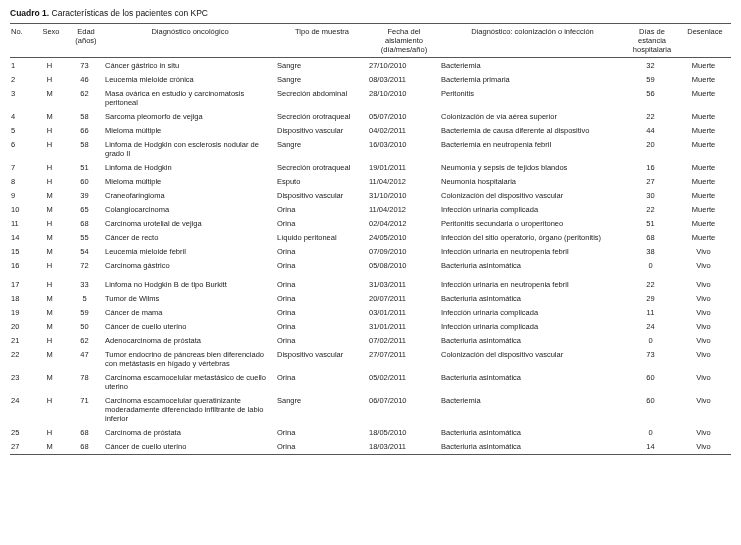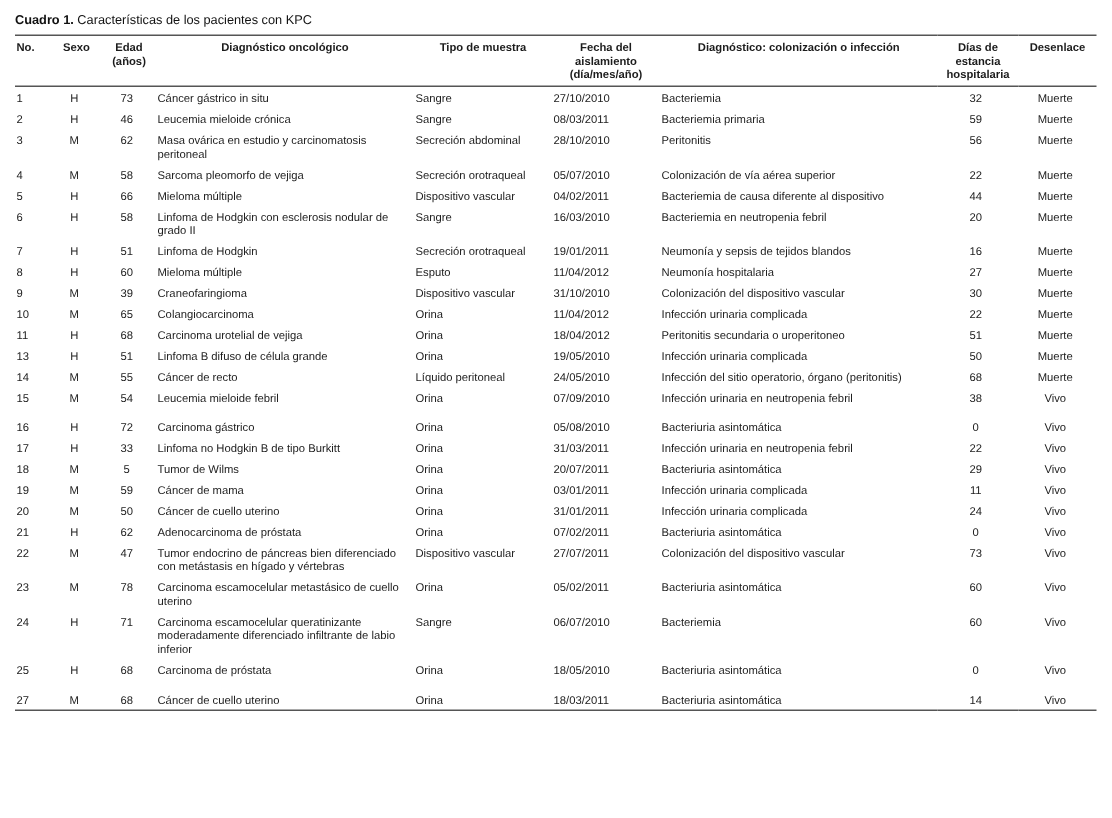--- a/index.html
+++ b/index.html
@@ -22,21 +22,21 @@
   .caption .cap-label { font-weight: bold; text-align: center; }
 
   table {
     width: 100%;
     border-collapse: collapse;
     table-layout: fixed;
     border-bottom: 1px solid #555;
   }
   thead th {
     font-size: 7.5px;
-    font-weight: bold;
+    font-weight: normal;
     text-align: center;
     vertical-align: top;
     padding: 3px 2px;
     line-height: 1.2;
     border-top: 1px solid #555;
     border-bottom: 1px solid #555;
     word-wrap: break-word;
     margin-top: 36px;
   }
   thead th.h-left { text-align: left; padding-left: 1px; }
@@ -200,34 +200,23 @@
           <td class="c-left">Infección urinaria complicada</td>
           <td class="c-center">22</td>
           <td class="c-center">Muerte</td>
         </tr>
         <tr>
           <td class="c-left">11</td>
           <td class="c-center">H</td>
           <td class="c-center">68</td>
           <td class="c-left">Carcinoma urotelial de vejiga</td>
           <td class="c-left">Orina</td>
-          <td class="c-left">18/04/2012</td>
+          <td class="c-left">02/04/2012</td>
           <td class="c-left">Peritonitis secundaria o uroperitoneo</td>
           <td class="c-center">51</td>
-          <td class="c-center">Muerte</td>
-        </tr>
-        <tr>
-          <td class="c-left">13</td>
-          <td class="c-center">H</td>
-          <td class="c-center">51</td>
-          <td class="c-left">Linfoma B difuso de célula grande</td>
-          <td class="c-left">Orina</td>
-          <td class="c-left">19/05/2010</td>
-          <td class="c-left">Infección urinaria complicada</td>
-          <td class="c-center">50</td>
           <td class="c-center">Muerte</td>
         </tr>
         <tr>
           <td class="c-left">14</td>
           <td class="c-center">M</td>
           <td class="c-center">55</td>
           <td class="c-left">Cáncer de recto</td>
           <td class="c-left">Líquido peritoneal</td>
           <td class="c-left">24/05/2010</td>
           <td class="c-left">Infección del sitio operatorio, órgano (peritonitis)</td>

